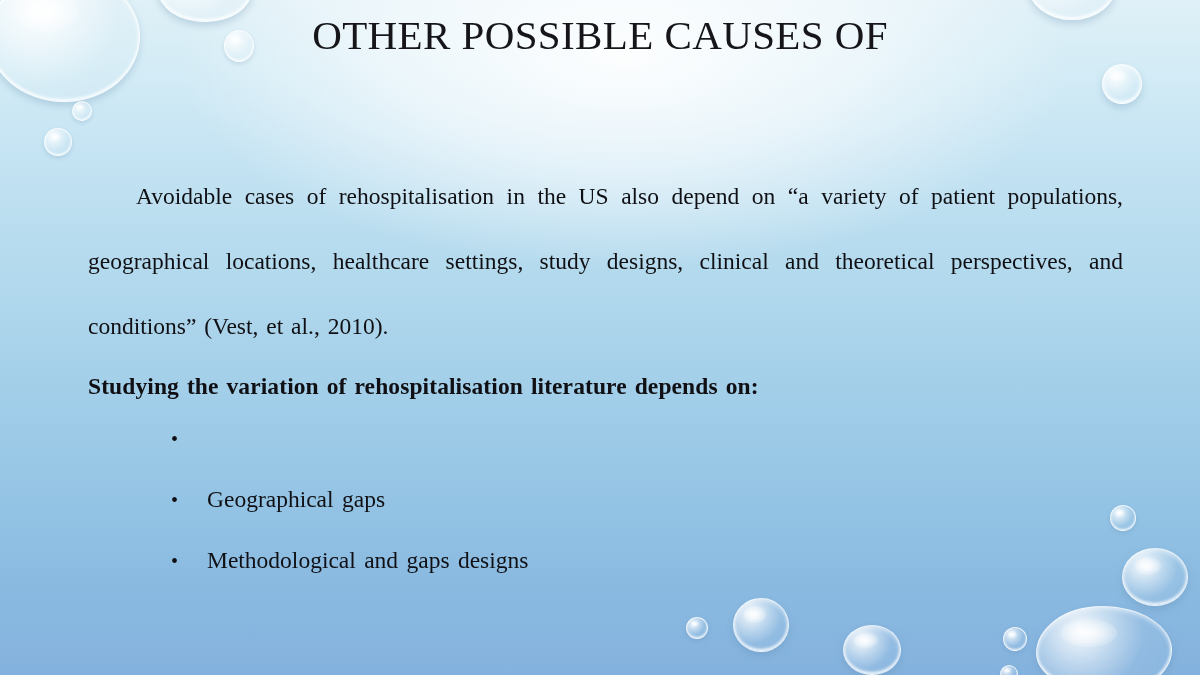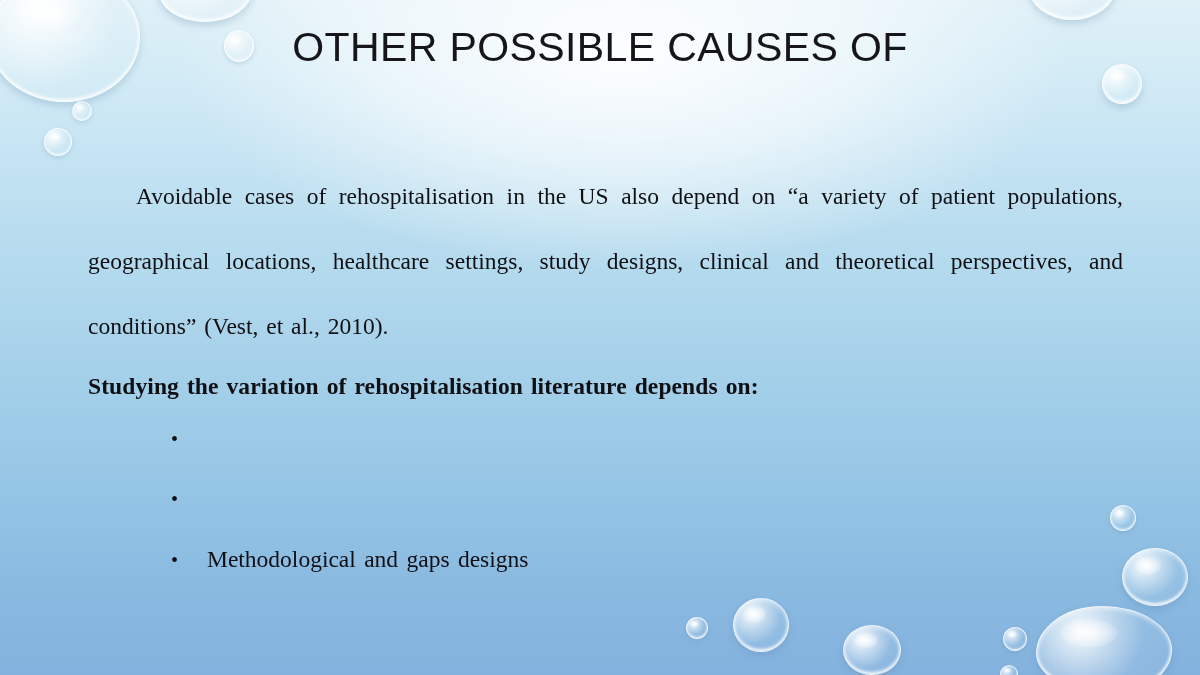--- a/index.html
+++ b/index.html
@@ -64,27 +64,27 @@
 
   
   #title-block {
     position: absolute;
     left: 150px;
     top: 8px;
     width: 900px;
     text-align: center;
   }
   .slide-title {
-    margin: 16px;
+    margin: 4px;
     font-weight: normal;
     font-size: 41px;
     line-height: 1.17;
     letter-spacing: 0.4px;
     color: #16161a;
-    font-family: Liberation Sans, sans-serif;
+    font-family: Liberation Serif, serif;
   }
 
   
   #body-block {
     position: absolute;
     left: 88px;
     top: 164px;
     width: 1035px;
     color: #101014;
   }
@@ -162,20 +162,21 @@
     <p class="para">Avoidable cases of rehospitalisation in the US also depend on “a variety of patient populations, geographical locations, healthcare settings, study designs, clinical and theoretical perspectives, and conditions” (Vest, et al., 2010).</p>
 
     <p class="lead-bold">Studying the variation of rehospitalisation literature depends on:</p>
 
     <ul class="bullets">
       <li class="bullet-item">
         <span class="bullet-dot">•</span>
       </li>
       <li class="bullet-item">
         <span class="bullet-dot">•</span>
+        <span class="bullet-text">Geographical gaps</span>
       </li>
       <li class="bullet-item">
         <span class="bullet-dot">•</span>
         <span class="bullet-text">Methodological and gaps designs</span>
       </li>
     </ul>
   </div>
 
 </div>
 

